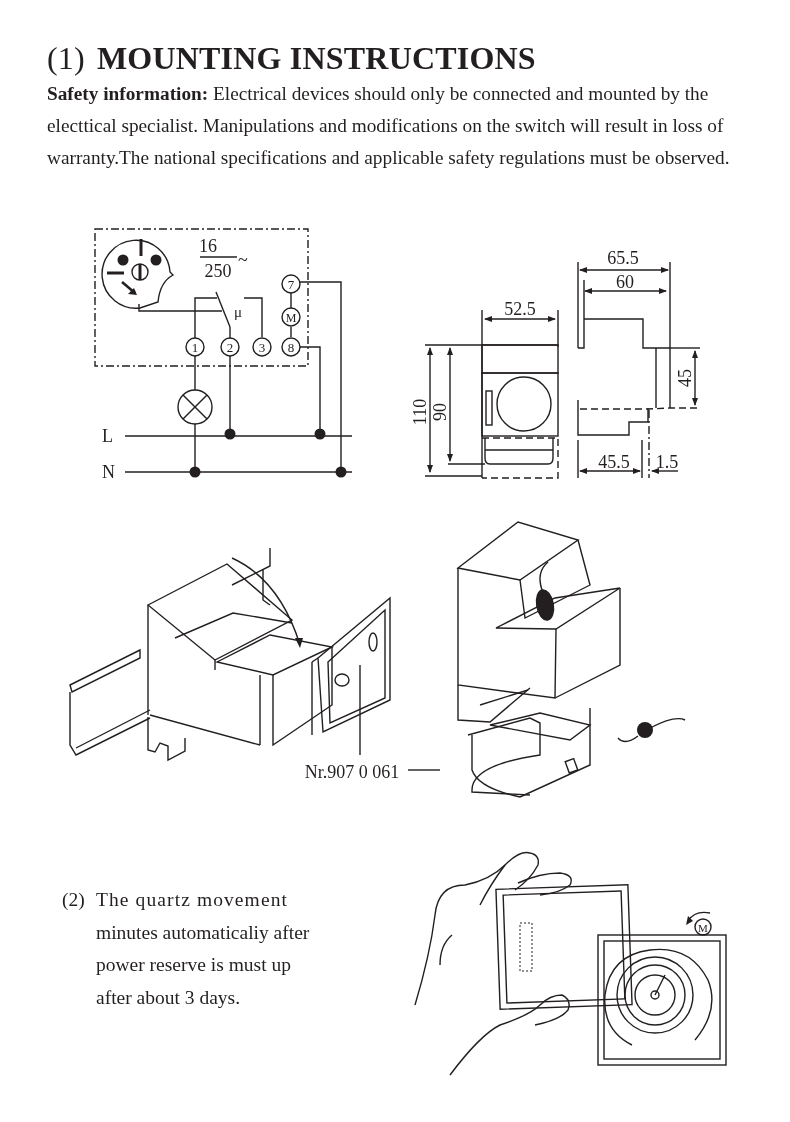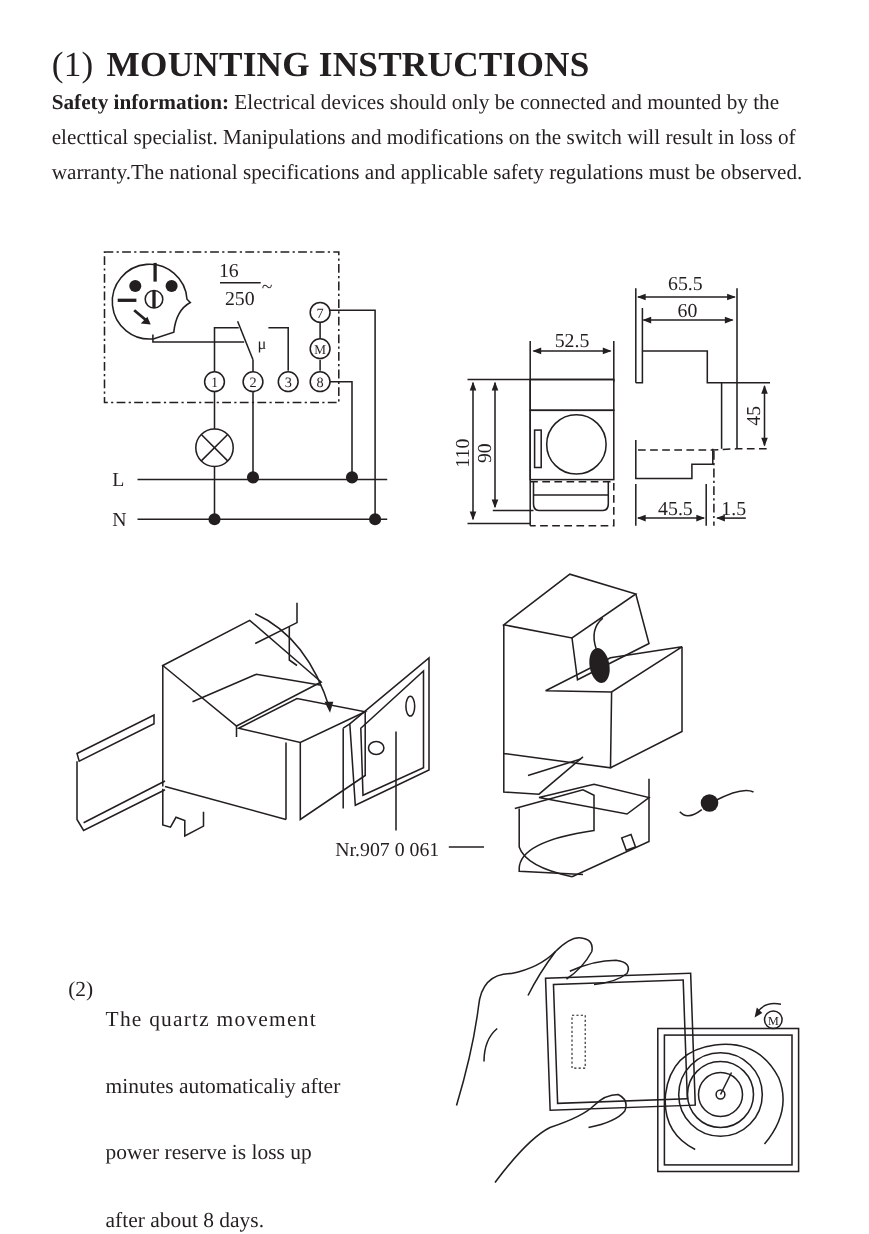--- a/index.html
+++ b/index.html
@@ -12,21 +12,21 @@
   .fig svg{display:block;overflow:visible;}
   svg text{font-family:"Liberation Serif","DejaVu Serif",serif;fill:#231f20;}
   .s{stroke:#231f20;fill:none;stroke-width:1.4;}
   .sf{stroke:#231f20;fill:#fff;stroke-width:1.4;}
   .dot{fill:#231f20;}
   .dash{stroke:#231f20;fill:none;stroke-width:1.4;stroke-dasharray:7 4;}
   .dashdot{stroke:#231f20;fill:none;stroke-width:1.4;stroke-dasharray:8 3 2 3;}
   .step2{position:absolute;left:62px;top:884px;font-size:19.5px;line-height:32.5px;}
   .step2 .label{position:absolute;left:0;top:0;}
   .step2 .body{position:absolute;left:34px;top:0;width:230px;}
-  .step2 .body span{display:block;white-space:nowrap;margin-top:28px;}
+  .step2 .body span{display:block;white-space:nowrap;}
 </style>
 </head>
 <body>
 
 <div class="title">
   <span class="num">(1)</span><span>MOUNTING INSTRUCTIONS</span>
 </div>
 
 <div class="safety"><b>Safety information:</b><span> Electrical devices should only be connected and mounted by the electtical specialist. Manipulations and modifications on the switch will result in loss of warranty.The national specifications and applicable safety regulations must be observed.</span></div>
 
@@ -224,22 +224,22 @@
       <path class="s" d="M578 226 Q565 236 558 228"></path>
     </g>
   </svg>
 </div>
 
 <div class="step2">
   <span class="label">(2)</span>
   <div class="body">
     <span style="letter-spacing:1.1px">The quartz movement</span>
     <span>minutes automaticaliy after</span>
-    <span>power reserve is loss up</span>
-    <span>after about 8 days.</span>
+    <span>power reserve is must up</span>
+    <span>after about 3 days.</span>
   </div>
 </div>
 
 <div class="fig" style="left:410px;top:845px;">
   <svg width="330" height="240" viewBox="0 0 330 240">
     <g>
       <path class="s" d="M5 160 Q20 110 25 70 Q28 40 55 40 Q80 35 95 20 Q110 5 120 8 Q130 10 128 20 Q120 35 105 45"></path>
       <path class="s" d="M108 38 Q130 28 150 28 Q165 30 160 40 Q150 48 130 50"></path>
       <path class="s" d="M95 20 Q80 40 70 60"></path>
       <path class="s" d="M40 230 Q70 190 90 180 Q120 170 130 160 Q140 150 152 150 Q162 155 158 165 Q150 175 125 180"></path>

